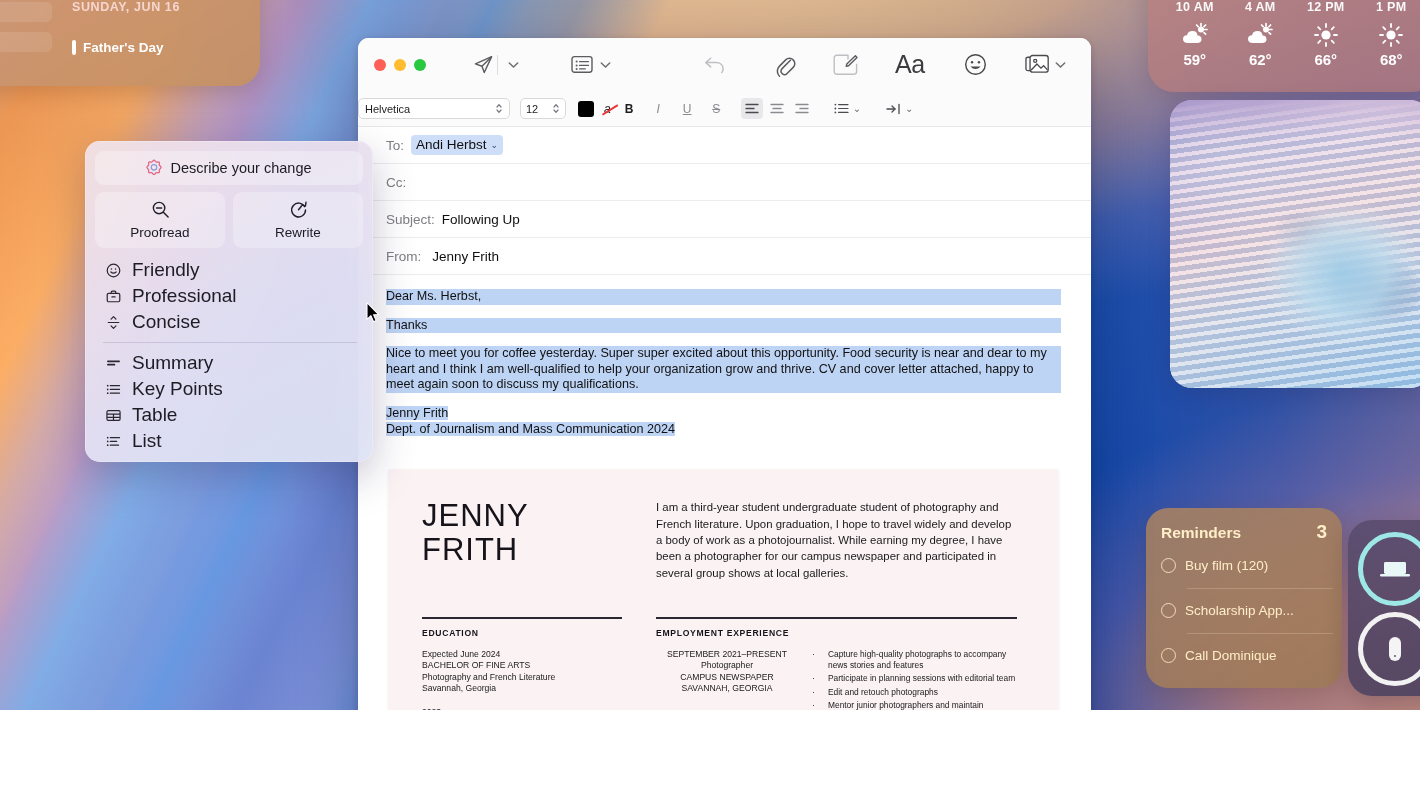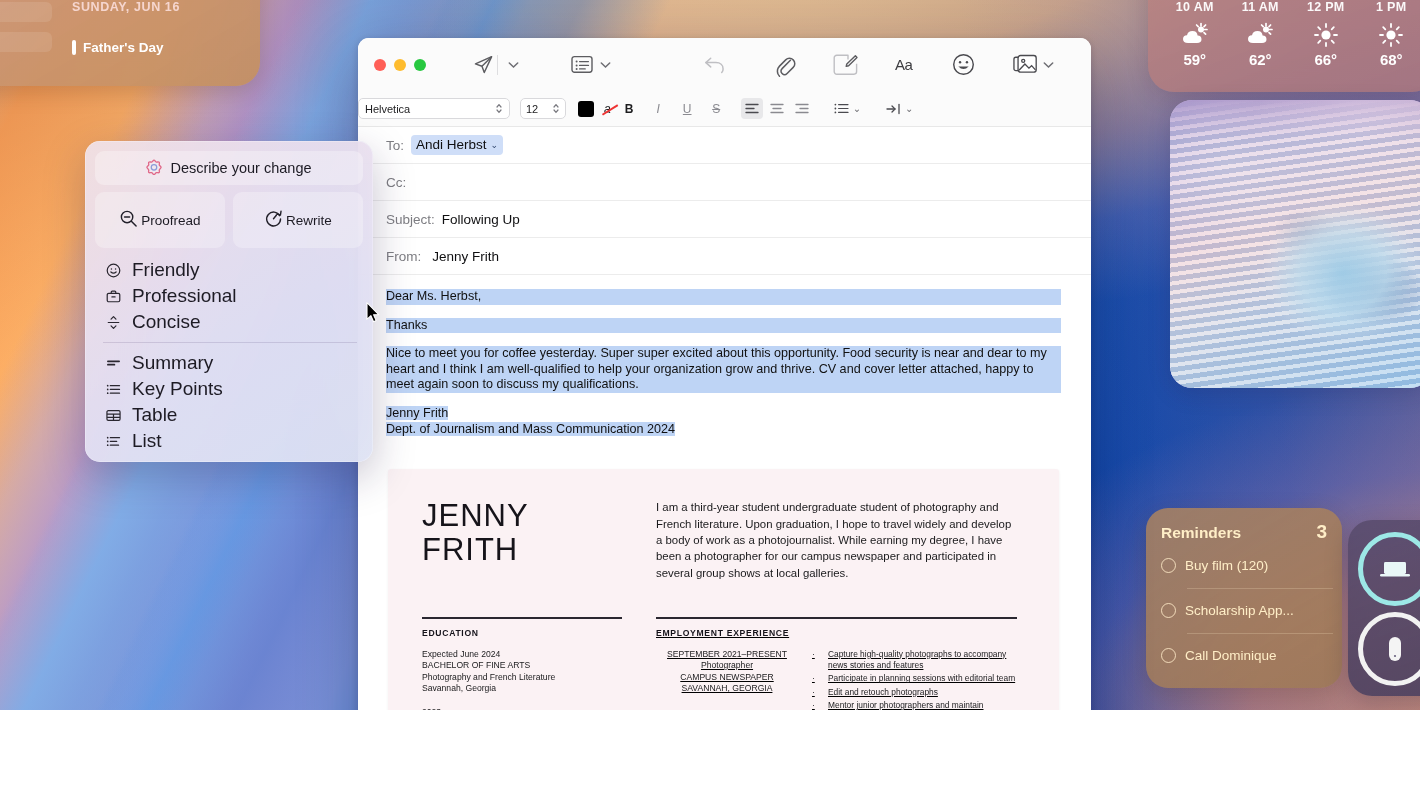--- a/index.html
+++ b/index.html
@@ -321,21 +321,21 @@
   .resume-top { display: flex; gap: 34px; }
   .res-name {
     font-size: 31px; line-height: 34px; letter-spacing: 1px;
     font-weight: 300; color: #16141a;
     font-family: "Liberation Sans", sans-serif;
     width: 200px;
   }
   .res-intro { font-size: 11.4px; line-height: 16.4px; color: #1a1a1c; flex: 1; }
   .resume-cols { display: flex; gap: 34px; margin-top: 36px; }
   .res-col-l { width: 200px; }
-  .res-col-r { flex: 1; text-decoration: underline; }
+  .res-col-r { flex: 1; }
   .res-rule { height: 1.4px; background: #2a2730; margin-bottom: 9px; }
   .res-sec { font-size: 8.6px; font-weight: bold; letter-spacing: .7px; color: #15131a; margin-bottom: 11px; }
   .res-line { font-size: 8.6px; line-height: 11.6px; color: #1a1a1c; }
   .exp-grid { display: flex; gap: 14px; }
   .exp-left { width: 142px; text-align: center; }
   .exp-right { flex: 1; }
   .exp-bullet { display: flex; gap: 11px; font-size: 8.4px; line-height: 11.4px; color: #1a1a1c; margin-bottom: 2px; }
   .exp-bullet .dot { flex: none; width: 5px; }
 
   
@@ -359,21 +359,21 @@
     border-radius: 9px;
     background: rgba(255,255,255,0.30);
     display: flex; align-items: center; justify-content: center; gap: 8px;
     font-size: 14.5px; color: #1d1b24;
   }
   .wt-grid { display: flex; gap: 8px; margin-top: 7px; }
   .wt-card {
     flex: 1; height: 56px;
     border-radius: 9px;
     background: rgba(255,255,255,0.28);
-    display: flex; flex-direction: row; align-items: center; justify-content: center; gap: 3px;
+    display: flex; flex-direction: column; align-items: center; justify-content: center; gap: 3px;
     font-size: 13.5px; color: #1d1b24;
   }
   .wt-list { padding: 9px 0 0 2px; }
   .wt-item {
     height: 26px; display: flex; align-items: center; gap: 11px;
     font-size: 19px; color: #1d1b24;
     padding-left: 8px; border-radius: 6px;
   }
   .wt-ico { width: 16px; display: flex; align-items: center; justify-content: center; color: #2a2730; }
   .wt-div { height: 1px; background: rgba(90,70,120,0.18); margin: 7px 6px 7px 6px; }
@@ -417,21 +417,21 @@
               <line x1="25.6" y1="13.2" x2="24" y2="11.6"></line>
             <line x1="16.6" y1="4" x2="18.2" y2="5.6"></line>
           </g>
           <circle cx="21" cy="8.6" r="3" fill="#fff"></circle>
           <path d="M8 22 Q3 22 3 18 Q3 14.4 7 14.2 Q8 10 12.5 10 Q17 10 17.6 14.4 Q21.5 14.6 21.5 18.2 Q21.5 22 17 22 Z" fill="#fff"></path>
         </svg>
       </div>
       <div class="wtemp">59°</div>
     </div>
     <div class="wcol">
-      <div class="wtime">11 AM</div>
+      <div class="wtime">4 AM</div>
       <div class="wicon">
         <svg width="30" height="26" viewBox="0 0 30 26">
           <g fill="none" stroke="#fff" stroke-width="1.7" stroke-linecap="round">
             <line x1="21" y1="2.5" x2="21" y2="5"></line>
               <line x1="27" y1="8.5" x2="24.6" y2="8.5"></line>
             <line x1="25.6" y1="4" x2="24" y2="5.6"></line>
               <line x1="25.6" y1="13.2" x2="24" y2="11.6"></line>
             <line x1="16.6" y1="4" x2="18.2" y2="5.6"></line>
           </g>
           <circle cx="21" cy="8.6" r="3" fill="#fff"></circle>
@@ -574,21 +574,21 @@
         </svg>
       </div>
 
       <div class="tb-icon" style="margin-left:37px;">
         <svg width="25" height="22" viewBox="0 0 25 22" fill="none" stroke="#bfbfc3" stroke-width="1.4" stroke-linejoin="round">
           <path d="M1.2 3.8 a2.6 2.6 0 0 1 2.6-2.6 H15 v4.4 M23.6 9.8 V17.6 a2.6 2.6 0 0 1 -2.6 2.6 H3.8 A2.6 2.6 0 0 1 1.2 17.6 V3.8"></path>
           <path d="M22.4 1.8 L24 3.4 L15.6 11.8 L13.2 12.4 L13.8 10 Z" stroke="#5c5c60"></path>
         </svg>
       </div>
 
-      <div class="tb-icon" style="margin-left:37px;font-size:15px;color:#3c3c40;letter-spacing:-.4px;">
+      <div class="tb-icon" style="margin-left:37px;font-size:25px;color:#3c3c40;letter-spacing:-.4px;">
         <span>Aa</span>
       </div>
 
       <div class="tb-icon" style="margin-left:39px;">
         <svg width="23" height="23" viewBox="0 0 24 24" fill="none" stroke="#4a4a4f" stroke-width="1.5">
           <circle cx="12" cy="12" r="10.2"></circle>
           <circle cx="8.4" cy="9.6" r="1.25" fill="#4a4a4f" stroke="none"></circle>
           <circle cx="15.6" cy="9.6" r="1.25" fill="#4a4a4f" stroke="none"></circle>
           <path d="M6.6 14 Q12 19.4 17.4 14 Z" fill="#4a4a4f" stroke="none"></path>
         </svg>

